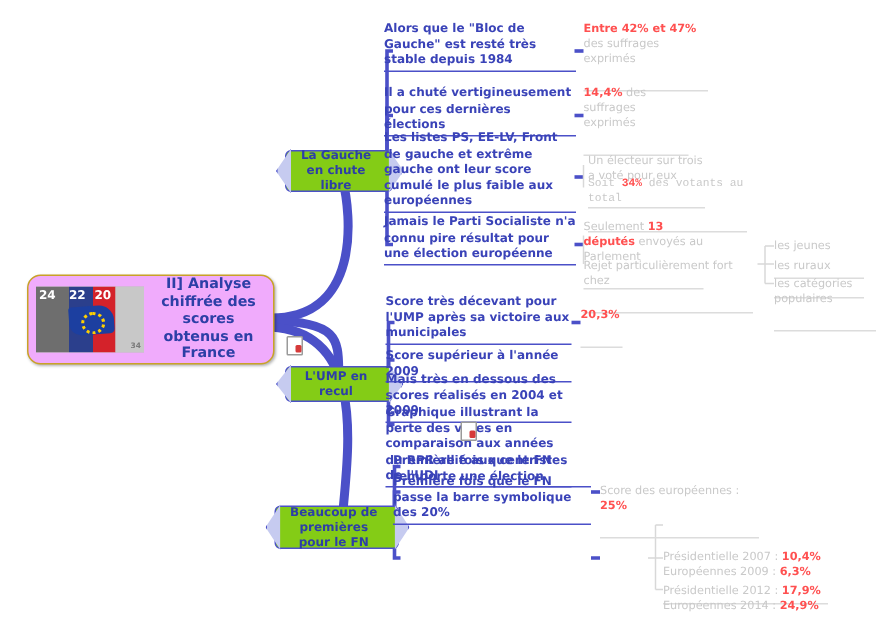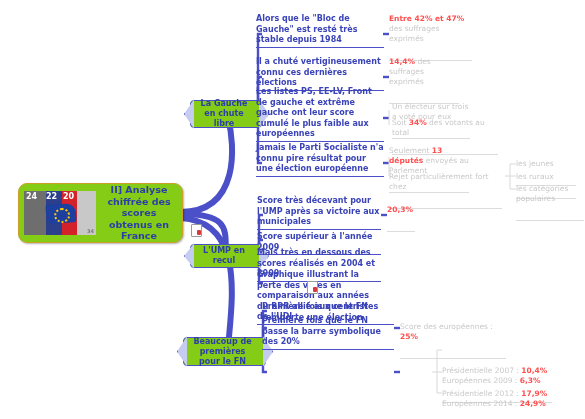--- a/index.html
+++ b/index.html
@@ -4,21 +4,21 @@
 <style>
   html,body{margin:0;padding:0;background:#ffffff;}
   body{width:585px;height:419px;position:relative;overflow:hidden;
        font-family:"DejaVu Sans","Liberation Sans",sans-serif;}
   #canvas{position:absolute;left:0;top:0;width:585px;height:419px;}
   svg.links{position:absolute;left:0;top:0;width:585px;height:419px;pointer-events:none;}
 
   
   #central{
     position:absolute;left:18px;top:183px;width:163px;height:58px;
-    background:#84cc16;border:1px solid #c9a227;border-radius:9px;
+    background:#f0abfc;border:1px solid #c9a227;border-radius:9px;
     box-shadow:1px 1px 2px rgba(0,0,0,.30);
     display:flex;align-items:center;justify-content:flex-end;
   }
   #central .thumb{width:72px;height:44px;margin-left:5px;position:relative;
     background:#bdbdbd;overflow:hidden;flex:0 0 auto;}
   #central .thumb .band{position:absolute;top:0;bottom:0;}
   #central .thumb .b1{left:0;width:22px;background:#6e6e6e;}
   #central .thumb .b2{left:22px;width:16px;background:#2b3f8c;}
   #central .thumb .b3{left:38px;width:15px;background:#d4222a;}
   #central .thumb .b4{left:53px;width:19px;background:#c8c8c8;}
@@ -133,30 +133,30 @@
   </div>
   <div class="branch" style="left:190px;top:244px;width:72px;height:24px;">
     <span>L'UMP en recul</span>
   </div>
 
   <div class="leaf" style="left:256px;top:14px;width:128px;">Alors que le "Bloc de Gauche" est resté très stable depuis 1984</div>
   <div class="note" style="left:389px;top:14px;width:83px;">
     <span class="hl">Entre 42% et 47%</span><span> des suffrages exprimés</span>
   </div>
 
-  <div class="leaf" style="left:256px;top:57px;width:128px;">Il a chuté vertigineusement connu ces dernières élections</div>
+  <div class="leaf" style="left:256px;top:57px;width:128px;">Il a chuté vertigineusement pour ces dernières élections</div>
   <div class="note" style="left:389px;top:57px;width:70px;">
     <span class="hl">14,4%</span><span> des suffrages exprimés</span>
   </div>
 
   <div class="leaf" style="left:256px;top:87px;width:128px;">Les listes PS, EE-LV, Front de gauche et extrême gauche ont leur score cumulé le plus faible aux européennes</div>
   <div class="note" style="left:392px;top:102px;width:78px;">
     <span>Un électeur sur trois a voté pour eux</span>
   </div>
-  <div class="note" style="left:392px;top:118px;width:106px;">
+  <div class="note" style="left:392px;top:118px;width:106px;font-family:Liberation Mono, monospace;">
     <span>Soit </span><span class="hl">34%</span><span> des votants au total</span>
   </div>
 
   <div class="leaf" style="left:256px;top:143px;width:128px;">Jamais le Parti Socialiste n'a connu pire résultat pour une élection européenne</div>
   <div class="note" style="left:389px;top:146px;width:80px;">
     <span>Seulement </span><span class="hl">13 députés</span><span> envoyés au Parlement</span>
   </div>
   <div class="note" style="left:389px;top:172px;width:113px;">
     <span>Rejet particulièrement fort chez</span>
   </div>

